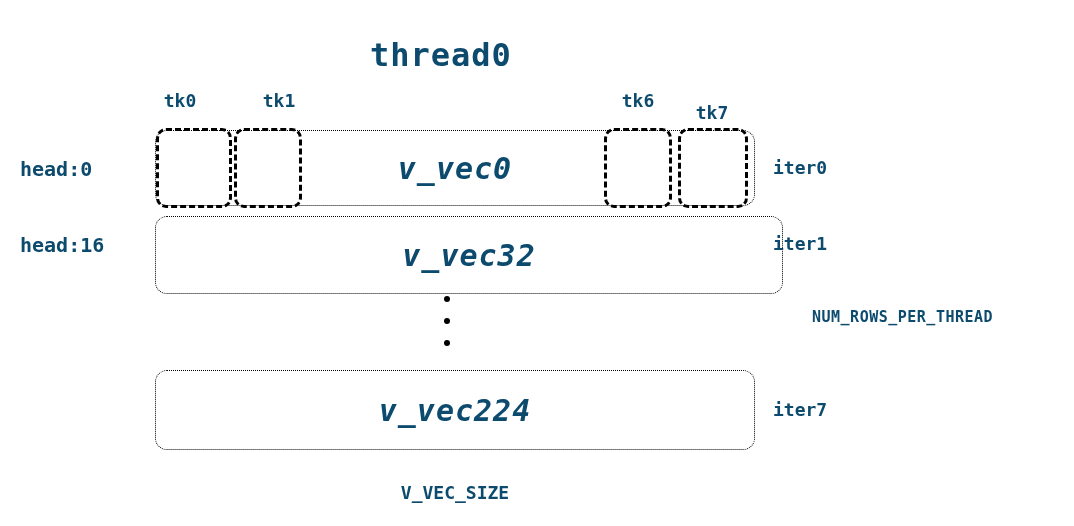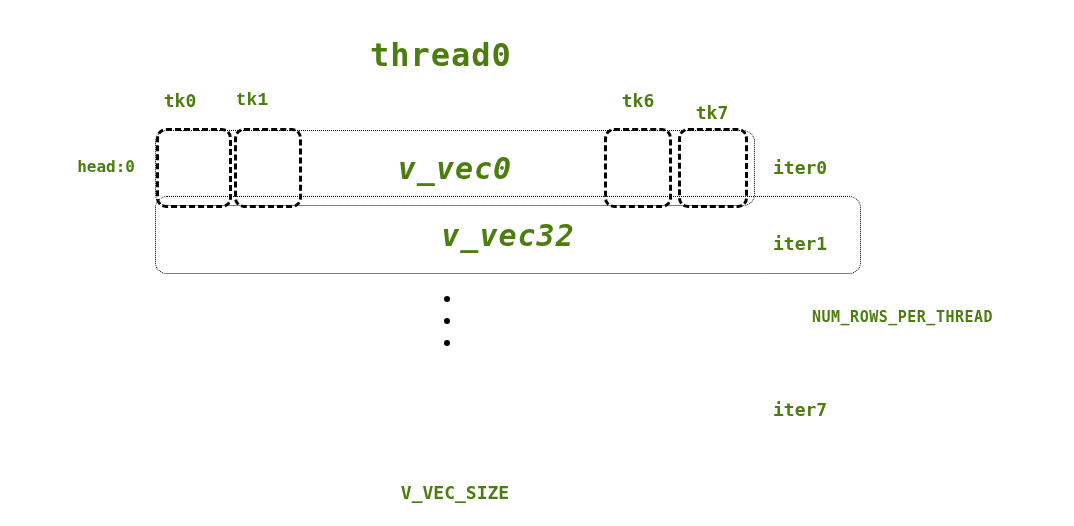--- a/index.html
+++ b/index.html
@@ -6,21 +6,21 @@
     margin: 0;
     padding: 0;
     background: #ffffff;
   }
   #canvas {
     position: relative;
     width: 1074px;
     height: 526px;
     background: #ffffff;
     font-family: "DejaVu Sans Mono", "Liberation Mono", monospace;
-    color: #4d7c0f;
+    color: #0c4a6e;
     overflow: hidden;
   }
   .abs { position: absolute; }
 
   .title {
     font-size: 32px;
     font-weight: bold;
     letter-spacing: 1px;
   }
 
@@ -49,23 +49,22 @@
   }
 
   .tk-box {
     border: 3px dashed #000000;
     border-radius: 10px;
     box-sizing: border-box;
     background: transparent;
   }
 
   .head-label {
-    font-size: 16px;
+    font-size: 20px;
     font-weight: bold;
-    text-align: right;
     width: 115px;
   }
 
   .iter-label {
     font-size: 18px;
     font-weight: bold;
   }
 
   .side-label {
     font-size: 15px;
@@ -94,39 +93,43 @@
   }
 </style>
 </head>
 <body>
 
 <div id="canvas">
 
   <div class="abs title" style="left: 370px; top: 36px;">thread0</div>
 
   <div class="abs tk-label" style="left: 140px; top: 90px;">tk0</div>
-  <div class="abs tk-label" style="left: 212px; top: 90px; font-family: Liberation Mono, monospace;">tk1</div>
+  <div class="abs tk-label" style="left: 239px; top: 90px;">tk1</div>
   <div class="abs tk-label" style="left: 598px; top: 90px;">tk6</div>
   <div class="abs tk-label" style="left: 672px; top: 90px; margin-top: 12px;">tk7</div>
 
   <div class="abs row-box" style="left: 155px; top: 130px; width: 600px; height: 76px;">
     <span class="vvec-label">v_vec0</span>
   </div>
 
   <div class="abs tk-box" style="left: 156px; top: 128px; width: 76px; height: 80px;"></div>
   <div class="abs tk-box" style="left: 234px; top: 128px; width: 68px; height: 80px;"></div>
   <div class="abs tk-box" style="left: 604px; top: 128px; width: 68px; height: 80px;"></div>
   <div class="abs tk-box" style="left: 678px; top: 128px; width: 70px; height: 80px;"></div>
 
-  <div class="abs row-box" style="left: 155px; top: 196px; width: 706px; height: 78px; text-align: center;">
+  <div class="abs row-box" style="left: 155px; top: 216px; width: 628px; height: 78px; text-align: center;">
     <span class="vvec-label">v_vec32</span>
   </div>
 
+  <div class="abs row-box" style="left: 155px; top: 370px; width: 600px; height: 80px;">
+    <span class="vvec-label">v_vec224</span>
+  </div>
 
   <div class="abs head-label" style="left: 20px; top: 157px;">head:0</div>
+  <div class="abs head-label" style="left: 20px; top: 233px;">head:16</div>
 
   <div class="abs iter-label" style="left: 773px; top: 157px;">iter0</div>
   <div class="abs iter-label" style="left: 773px; top: 233px;">iter1</div>
   <div class="abs iter-label" style="left: 773px; top: 399px;">iter7</div>
 
   <div class="abs vdots" style="left: 444px; top: 296px;">
     <span class="dot"></span>
     <span class="dot"></span>
     <span class="dot"></span>
   </div>

